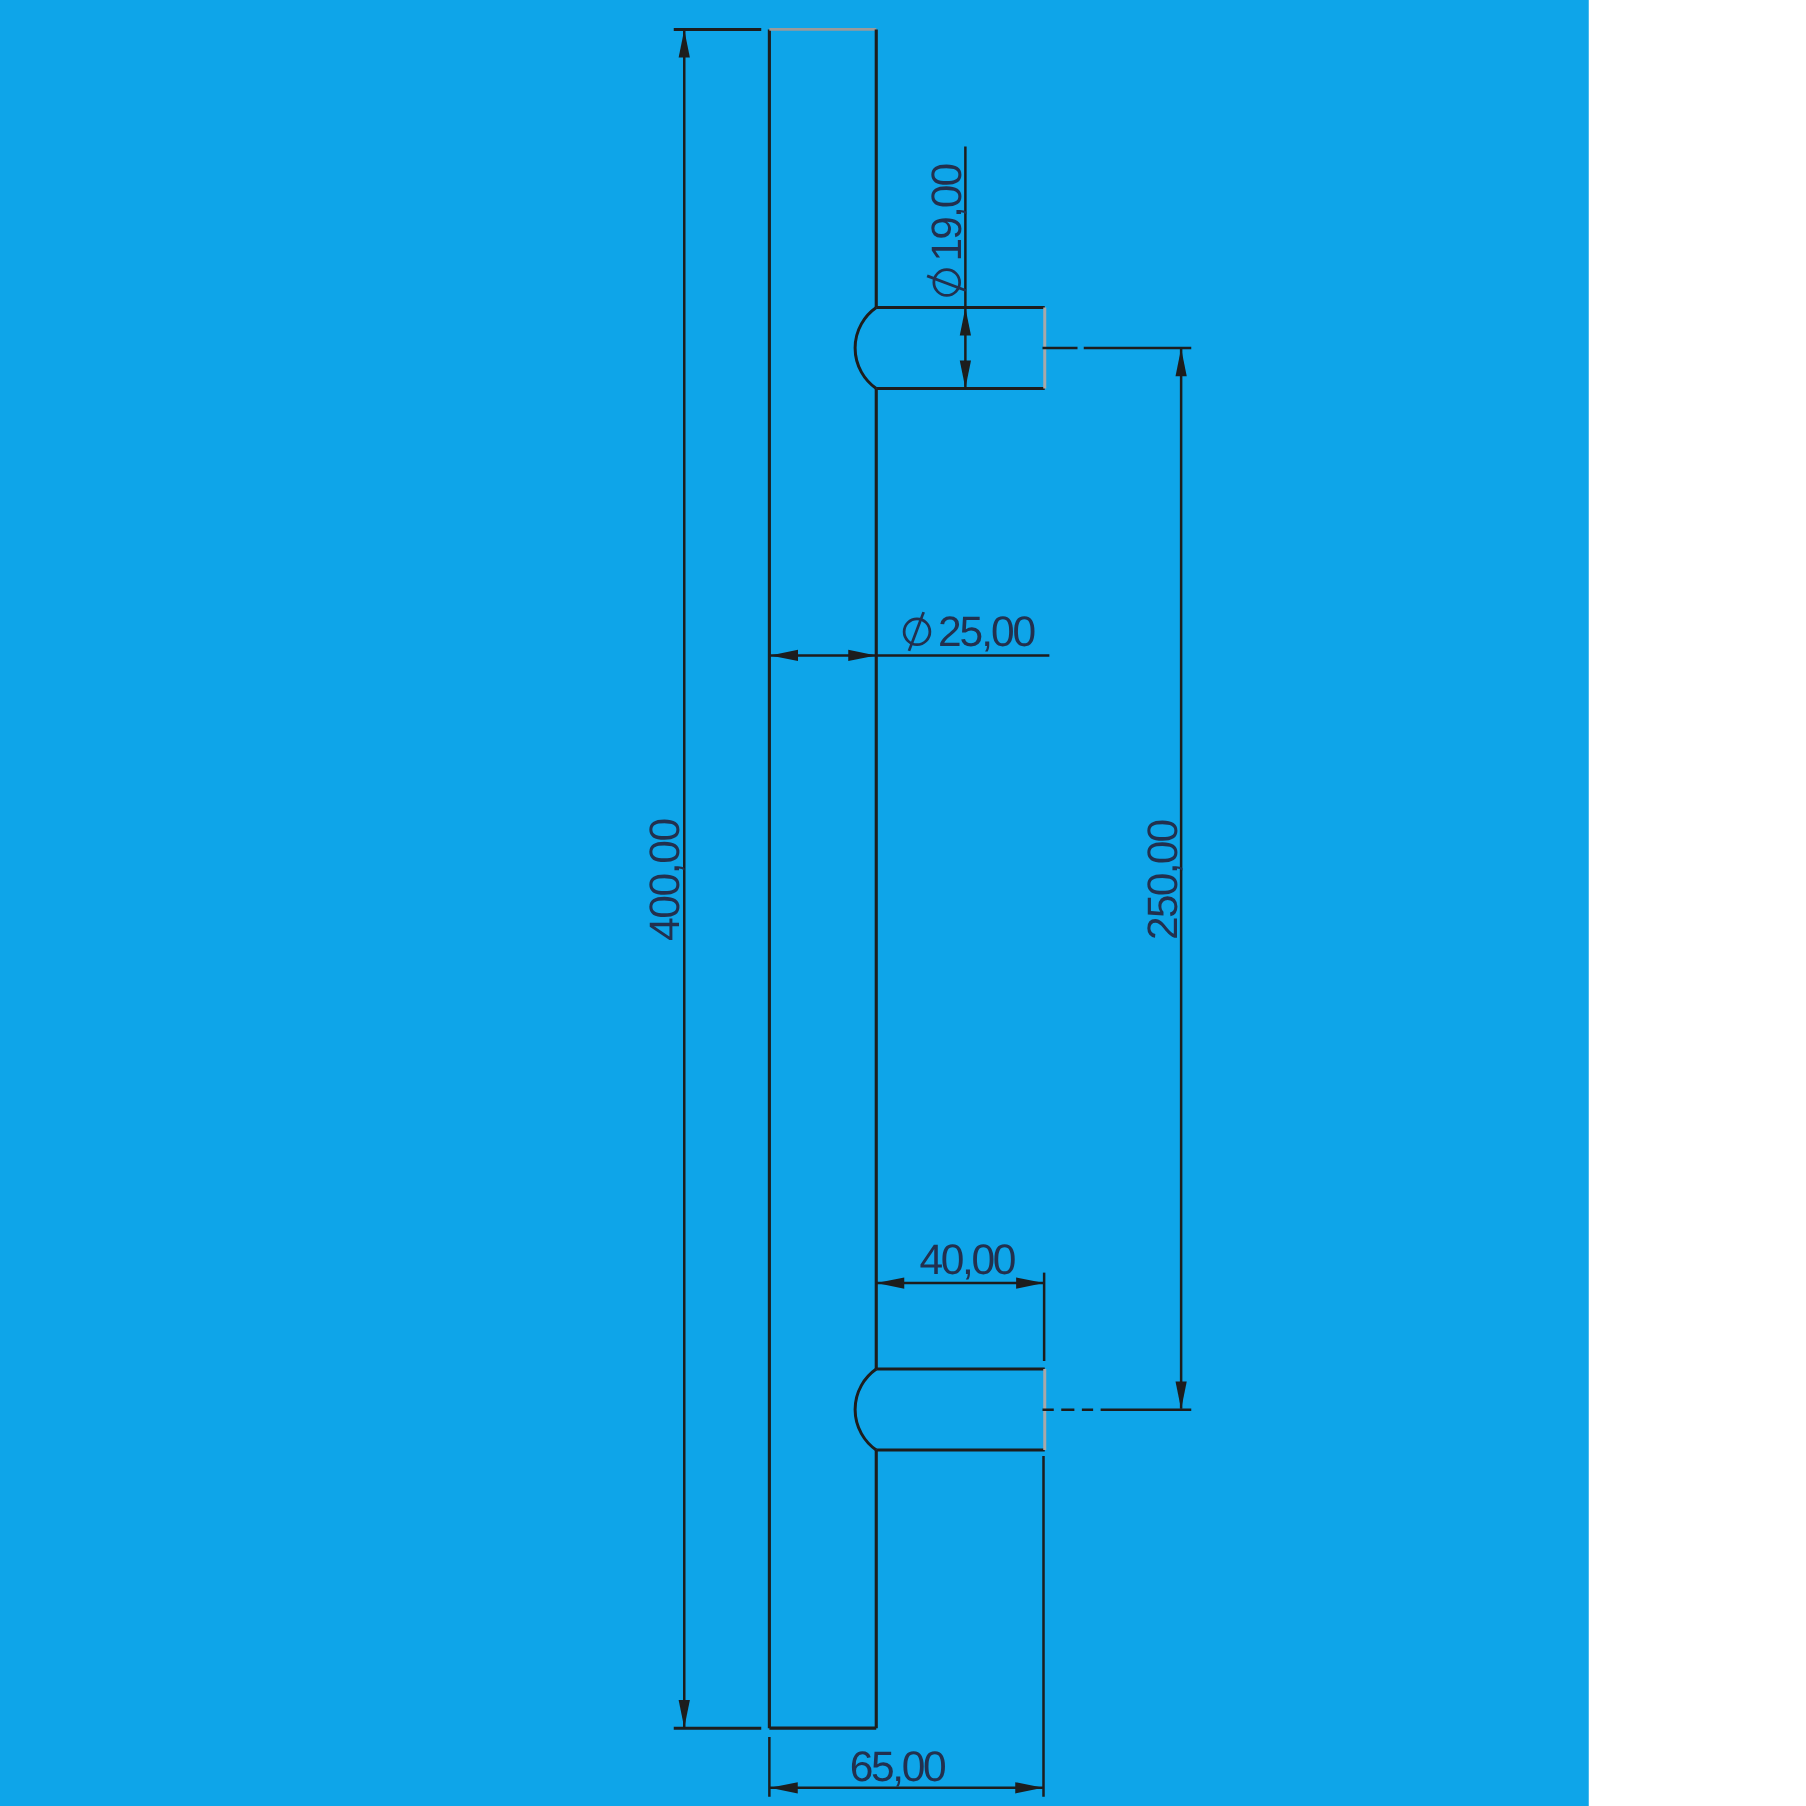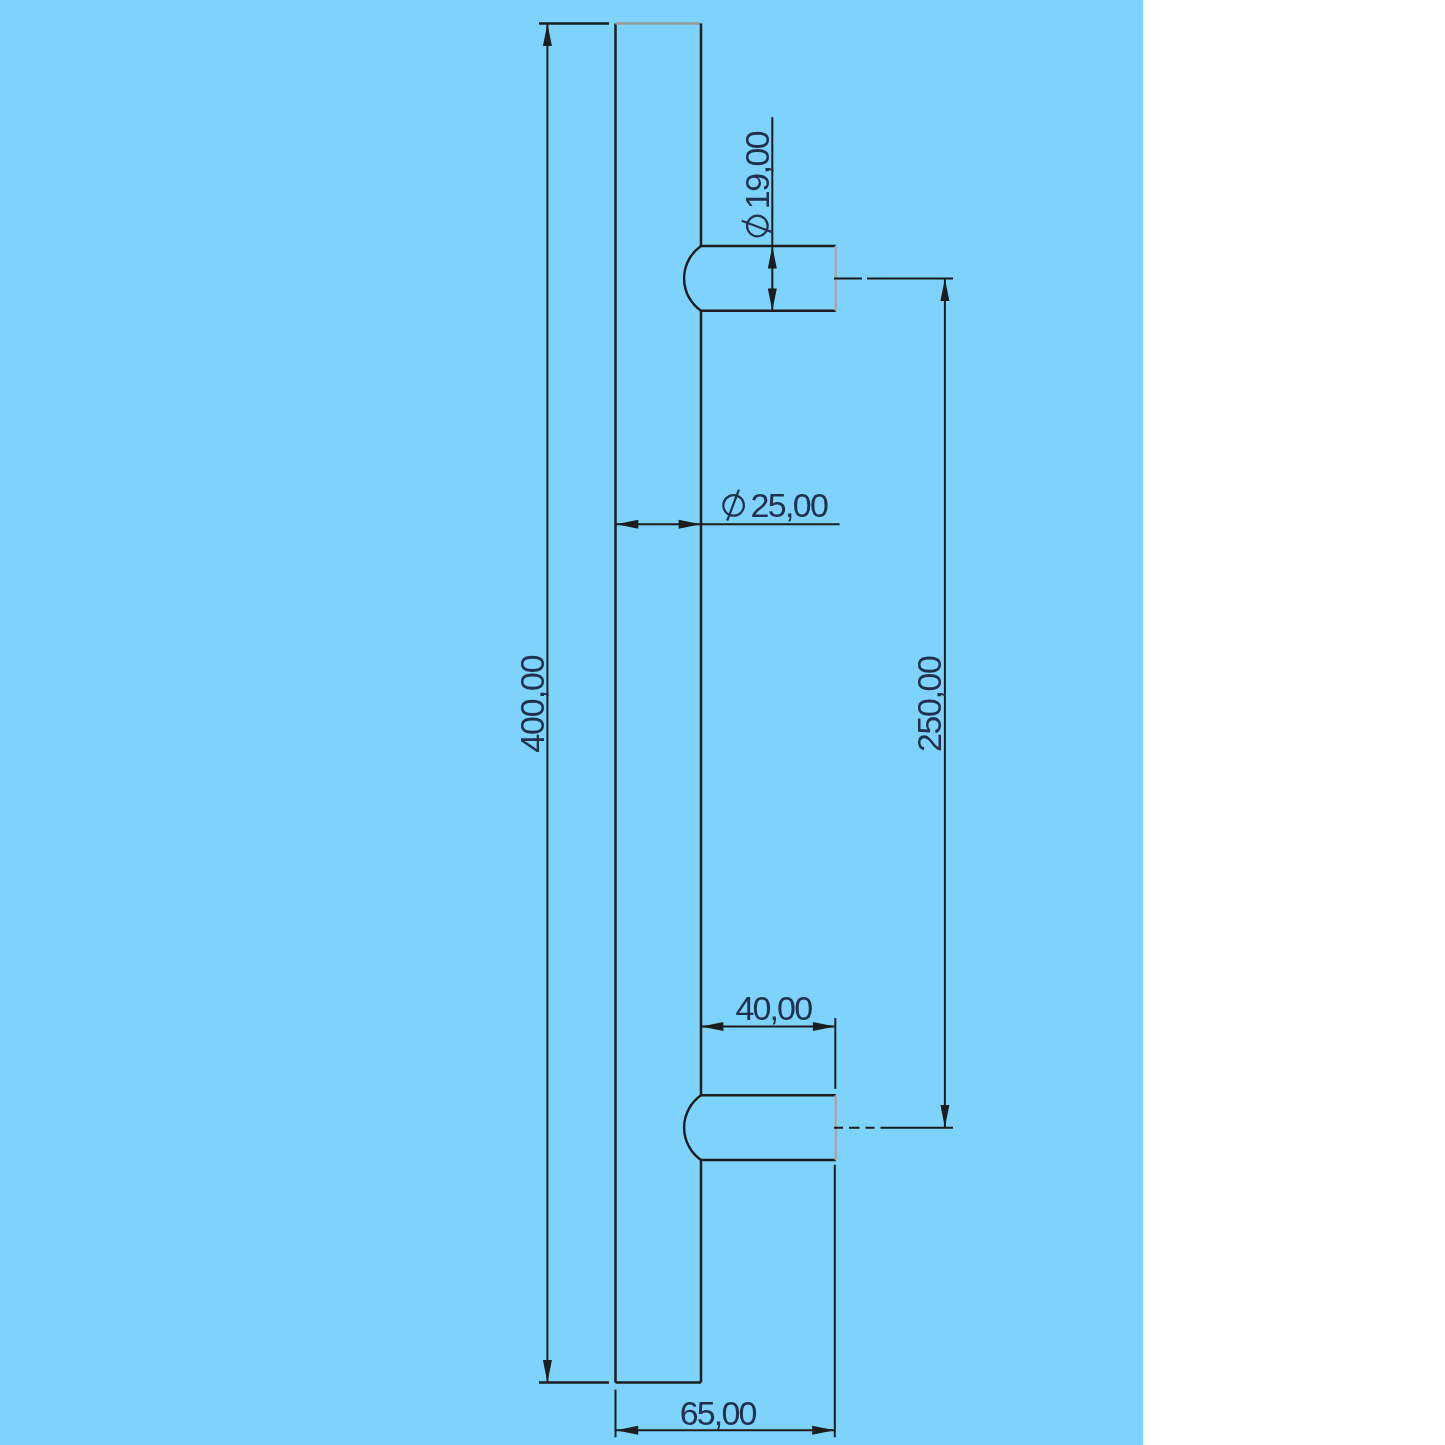--- a/index.html
+++ b/index.html
@@ -1,16 +1,16 @@
 <!DOCTYPE html>
 <html><head>
 <meta charset="utf-8">
 <style>
   html,body{margin:0;padding:0;background:#ffffff;}
-  .page{width:1143px;height:1445px;position:relative;background:#7dd3fc;overflow:hidden;}
+  .page{width:1271px;height:1445px;position:relative;background:#0ea5e9;overflow:hidden;}
   svg{position:absolute;top:0;left:0;}
   text{font-family:"Liberation Sans", sans-serif;fill:#22304e;}
 </style>
 </head>
 <body>
 <div class="page">
 <svg width="1445" height="1445" viewBox="0 0 1445 1445">
   <g fill="none" stroke="#1d1d1d" stroke-width="2.2">
 
     <line x1="615.5" y1="23.5" x2="615.5" y2="1382.5" stroke-width="2.5"></line>

